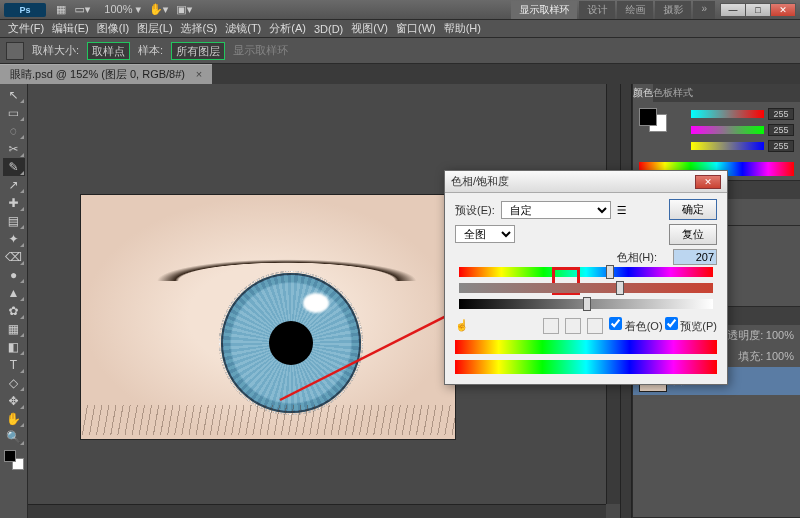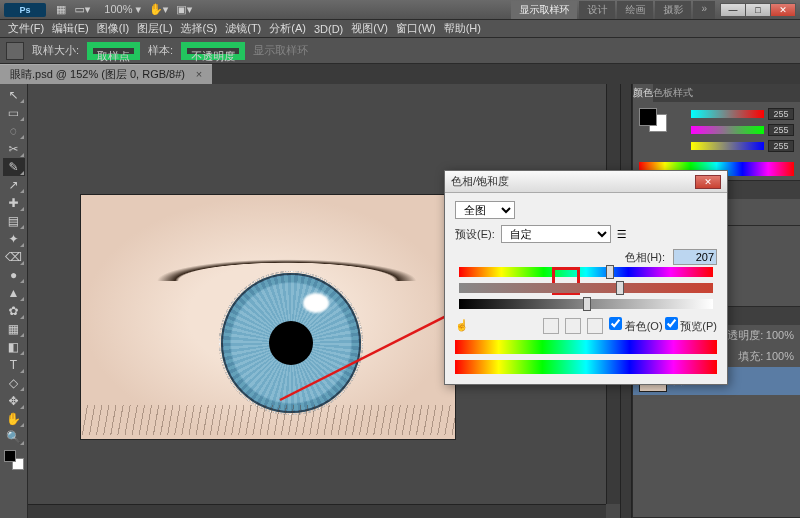--- a/index.html
+++ b/index.html
@@ -12,21 +12,21 @@
 .tabs-area{margin-left:auto;display:flex;gap:2px;}
 .wtab{padding:2px 8px;color:#aaa;background:#4d4d4d;font-size:10px;}
 .wtab.active{background:#6b6b6b;color:#eee;}
 .win-controls{display:flex;margin-left:6px;}
 .win-btn{width:26px;height:14px;background:linear-gradient(#dadada,#b8b8b8);border:1px solid #555;margin-left:-1px;text-align:center;line-height:12px;font-size:9px;}
 .win-btn.close{background:linear-gradient(#e07a6f,#c94232);color:#fff;}
 .menubar{height:18px;background:#535353;display:flex;align-items:center;padding:0 6px;gap:4px;color:#ddd;font-size:11px;border-bottom:1px solid #2a2a2a;}
 .menubar span{padding:0 2px;cursor:pointer;}
 .optionsbar{height:26px;background:#535353;display:flex;align-items:center;padding:0 6px;gap:8px;color:#ccc;border-bottom:1px solid #2a2a2a;}
 .opt-icon{width:18px;height:18px;background:#666;border:1px solid #333;}
-.opt-field{background:#3a3a3a;border:6px solid #22c55e;color:#ccc;padding:1px 4px;height:18px;}
+.opt-field{background:#3a3a3a;border:1px solid #22c55e;color:#ccc;padding:1px 4px;height:18px;}
 .doctab-bar{height:20px;background:#3a3a3a;display:flex;align-items:center;}
 .doctab{background:#9a9a9a;color:#222;padding:2px 10px;font-size:10px;border-top:1px solid #aaa;}
 .doctab .x{margin-left:8px;color:#444;}
 .workspace{position:relative;height:434px;display:flex;}
 .toolbox{width:28px;background:#535353;border-right:1px solid #2a2a2a;display:flex;flex-direction:column;align-items:center;padding-top:2px;gap:0;}
 .tool{width:22px;height:18px;color:#ccc;text-align:center;line-height:18px;font-size:12px;cursor:pointer;position:relative;}
 .tool.sel{background:#2d2d2d;}
 .tool::after{content:"";position:absolute;right:1px;bottom:1px;border:2px solid transparent;border-right-color:#999;border-bottom-color:#999;width:0;height:0;}
 .swatches{margin-top:4px;width:20px;height:20px;position:relative;}
 .swatches .fg{position:absolute;width:12px;height:12px;background:#000;border:1px solid #888;top:0;left:0;}
@@ -74,21 +74,21 @@
 .dialog{position:absolute;left:444px;top:170px;width:284px;background:#f0f0f0;border:1px solid #6a6a6a;box-shadow:2px 2px 10px rgba(0,0,0,.4);}
 .dlg-title{height:22px;background:linear-gradient(#fafafa,#dcdcdc);display:flex;align-items:center;padding:0 6px;font-size:11px;color:#333;border-bottom:1px solid #aaa;}
 .dlg-title .dlg-close{margin-left:auto;width:26px;height:14px;background:linear-gradient(#e07a6f,#c94232);color:#fff;text-align:center;line-height:12px;font-size:9px;border:1px solid #833;}
 .dlg-body{padding:8px 10px 10px;position:relative;}
 .dlg-row{display:flex;align-items:center;gap:6px;margin-bottom:6px;}
 .dlg-row label{color:#333;}
 .dlg-select{border:1px solid #999;background:#fff;padding:1px 4px;font-size:11px;}
 .dlg-btn{border:1px solid #888;background:linear-gradient(#fafafa,#dedede);padding:2px 12px;font-size:11px;}
 .dlg-right{position:absolute;right:10px;top:6px;display:flex;flex-direction:column;gap:4px;}
 .slider-group{margin:6px 0;}
-.slider-label{display:flex;justify-content:flex-end;align-items:center;gap:8px;margin-bottom:2px;}
+.slider-label{display:flex;justify-content:flex-end;align-items:center;gap:16px;margin-bottom:2px;}
 .slider-label span{color:#333;}
 .slider-label input{width:44px;border:1px solid #999;text-align:right;padding:1px 2px;font-size:11px;}
 .slider-label input.blue{background:#bcd6f0;}
 .hsv-slider{height:10px;position:relative;margin:0 4px;}
 .hue-grad{background:linear-gradient(90deg,#f00,#ff0,#0f0,#0ff,#00f,#f0f,#f00);}
 .sat-grad{background:linear-gradient(90deg,#888,#c94232);}
 .lit-grad{background:linear-gradient(90deg,#000,#888,#fff);}
 .slider-thumb{position:absolute;top:-2px;width:8px;height:14px;background:#dcdcdc;border:1px solid #555;}
 .red-box{position:absolute;border:3px solid #e01818;pointer-events:none;}
 .arrow-svg{position:absolute;pointer-events:none;}
@@ -137,21 +137,21 @@
   <span>视图(V)</span>
   <span>窗口(W)</span>
   <span>帮助(H)</span>
 </div>
 
 <div class="optionsbar">
   <div class="opt-icon"></div>
   <span>取样大小:</span>
   <span class="opt-field">取样点</span>
   <span>样本:</span>
-  <span class="opt-field">不透明度</span>
+  <span class="opt-field">所有图层</span>
   <span style="opacity:.4">显示取样环</span>
 </div>
 
 <div class="doctab-bar">
   <div class="doctab">
     <span>眼睛.psd @ 152% (图层 0, RGB/8#)</span>
     <span class="x">×</span>
   </div>
 </div>
 
@@ -281,27 +281,31 @@
     </defs>
   <line x1="10" y1="150" x2="283" y2="12" stroke="#e01818" stroke-width="2.5" marker-end="url(#ah)"></line>
 </svg>
 
 <div class="dialog">
   <div class="dlg-title">
     <span>色相/饱和度</span>
     <div class="dlg-close">✕</div>
   </div>
   <div class="dlg-body">
-    <div class="dlg-row">
-      <select class="dlg-select" style="width:60px"><option>全图</option></select>
+    <div class="dlg-right">
+      <button class="dlg-btn" style="border:1px solid #3a6aa8">确定</button>
+      <button class="dlg-btn">复位</button>
     </div>
     <div class="dlg-row">
       <label>预设(E):</label>
       <select class="dlg-select" style="width:110px"><option>自定</option></select>
       <span>☰</span>
+    </div>
+    <div class="dlg-row">
+      <select class="dlg-select" style="width:60px"><option>全图</option></select>
     </div>
 
     <div class="slider-group">
       <div class="slider-label">
           <span>色相(H):</span>
           <input class="blue" value="207" style="">
         </div>
       <div class="hsv-slider hue-grad">
           <div class="slider-thumb" style="left:58%"></div>
         </div>

